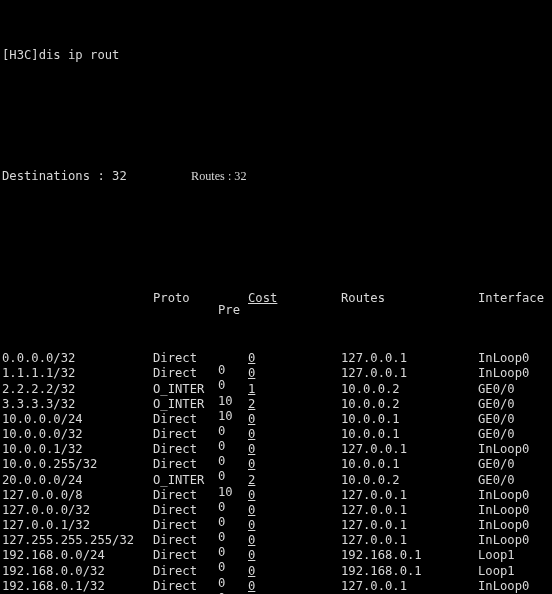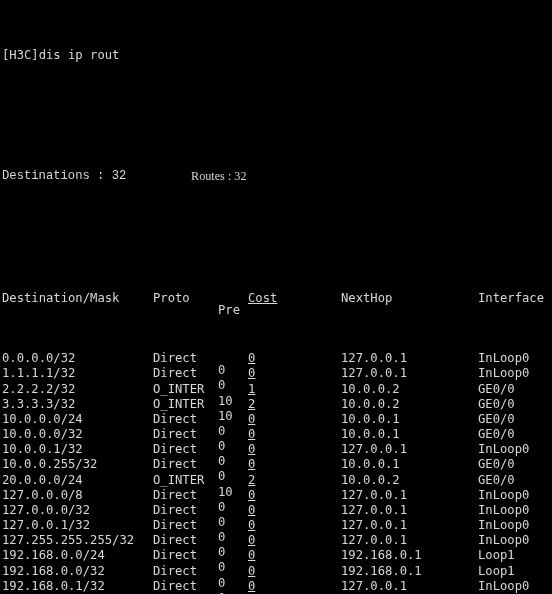--- a/index.html
+++ b/index.html
@@ -41,21 +41,21 @@
     white-space: pre;
     position: relative;
   }
   .c-dest   { position:absolute; left: 0px;   top:0; }
   .c-proto  { position:absolute; left: 151px; top:0; }
   .c-pre    { position:absolute; left: 216px; top:0;margin-top:12px; }
   .c-cost   { position:absolute; left: 246px; top:0;text-decoration:underline; }
   .c-nh     { position:absolute; left: 339px; top:0; }
   .c-if     { position:absolute; left: 476px; top:0; }
 
-  .summary-dest  { position:absolute; left:0px;   top:0;font-family:Liberation Mono, monospace; }
+  .summary-dest  { position:absolute; left:0px;   top:0; }
   .summary-routes{ position:absolute; left:189px; top:0;font-family:Liberation Serif, serif; }
 
   #watermark {
     position: absolute;
     left: 163px;
     top: 562px;
     font-family: "DejaVu Sans", "Liberation Sans", sans-serif;
     font-size: 19px;
     color: #ffffff;
     opacity: 0.78;
@@ -75,25 +75,24 @@
     <div class="blank"></div>
 
     <div class="row">
       <span class="summary-dest">Destinations : 32</span>
       <span class="summary-routes">Routes : 32</span>
     </div>
 
     <div class="blank"></div>
 
     <div class="row">
-      <span class="c-dest">Destination/Mask</span>
       <span class="c-proto">Proto</span>
       <span class="c-pre">Pre</span>
       <span class="c-cost">Cost</span>
-      <span class="c-nh">NextHop</span>
+      <span class="c-nh">Routes</span>
       <span class="c-if">Interface</span>
     </div>
 
     <div id="route-rows"><div class="row"><span class="c-dest">0.0.0.0/32</span><span class="c-proto">Direct</span><span class="c-pre">0</span><span class="c-cost">0</span><span class="c-nh">127.0.0.1</span><span class="c-if">InLoop0</span></div><div class="row"><span class="c-dest">1.1.1.1/32</span><span class="c-proto">Direct</span><span class="c-pre">0</span><span class="c-cost">0</span><span class="c-nh">127.0.0.1</span><span class="c-if">InLoop0</span></div><div class="row"><span class="c-dest">2.2.2.2/32</span><span class="c-proto">O_INTER</span><span class="c-pre">10</span><span class="c-cost">1</span><span class="c-nh">10.0.0.2</span><span class="c-if">GE0/0</span></div><div class="row"><span class="c-dest">3.3.3.3/32</span><span class="c-proto">O_INTER</span><span class="c-pre">10</span><span class="c-cost">2</span><span class="c-nh">10.0.0.2</span><span class="c-if">GE0/0</span></div><div class="row"><span class="c-dest">10.0.0.0/24</span><span class="c-proto">Direct</span><span class="c-pre">0</span><span class="c-cost">0</span><span class="c-nh">10.0.0.1</span><span class="c-if">GE0/0</span></div><div class="row"><span class="c-dest">10.0.0.0/32</span><span class="c-proto">Direct</span><span class="c-pre">0</span><span class="c-cost">0</span><span class="c-nh">10.0.0.1</span><span class="c-if">GE0/0</span></div><div class="row"><span class="c-dest">10.0.0.1/32</span><span class="c-proto">Direct</span><span class="c-pre">0</span><span class="c-cost">0</span><span class="c-nh">127.0.0.1</span><span class="c-if">InLoop0</span></div><div class="row"><span class="c-dest">10.0.0.255/32</span><span class="c-proto">Direct</span><span class="c-pre">0</span><span class="c-cost">0</span><span class="c-nh">10.0.0.1</span><span class="c-if">GE0/0</span></div><div class="row"><span class="c-dest">20.0.0.0/24</span><span class="c-proto">O_INTER</span><span class="c-pre">10</span><span class="c-cost">2</span><span class="c-nh">10.0.0.2</span><span class="c-if">GE0/0</span></div><div class="row"><span class="c-dest">127.0.0.0/8</span><span class="c-proto">Direct</span><span class="c-pre">0</span><span class="c-cost">0</span><span class="c-nh">127.0.0.1</span><span class="c-if">InLoop0</span></div><div class="row"><span class="c-dest">127.0.0.0/32</span><span class="c-proto">Direct</span><span class="c-pre">0</span><span class="c-cost">0</span><span class="c-nh">127.0.0.1</span><span class="c-if">InLoop0</span></div><div class="row"><span class="c-dest">127.0.0.1/32</span><span class="c-proto">Direct</span><span class="c-pre">0</span><span class="c-cost">0</span><span class="c-nh">127.0.0.1</span><span class="c-if">InLoop0</span></div><div class="row"><span class="c-dest">127.255.255.255/32</span><span class="c-proto">Direct</span><span class="c-pre">0</span><span class="c-cost">0</span><span class="c-nh">127.0.0.1</span><span class="c-if">InLoop0</span></div><div class="row"><span class="c-dest">192.168.0.0/24</span><span class="c-proto">Direct</span><span class="c-pre">0</span><span class="c-cost">0</span><span class="c-nh">192.168.0.1</span><span class="c-if">Loop1</span></div><div class="row"><span class="c-dest">192.168.0.0/32</span><span class="c-proto">Direct</span><span class="c-pre">0</span><span class="c-cost">0</span><span class="c-nh">192.168.0.1</span><span class="c-if">Loop1</span></div><div class="row"><span class="c-dest">192.168.0.1/32</span><span class="c-proto">Direct</span><span class="c-pre">0</span><span class="c-cost">0</span><span class="c-nh">127.0.0.1</span><span class="c-if">InLoop0</span></div><div class="row"><span class="c-dest">192.168.0.255/32</span><span class="c-proto">Direct</span><span class="c-pre">0</span><span class="c-cost">0</span><span class="c-nh">192.168.0.1</span><span class="c-if">Loop1</span></div></div>
 
   </div>
 
 </div>
 
 </body></html>

